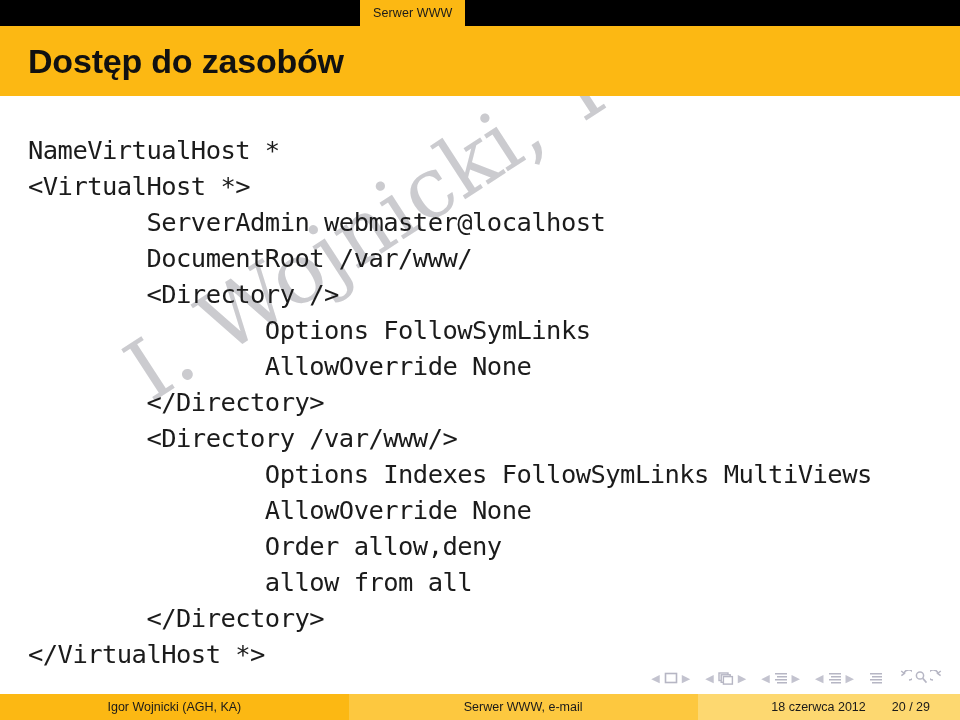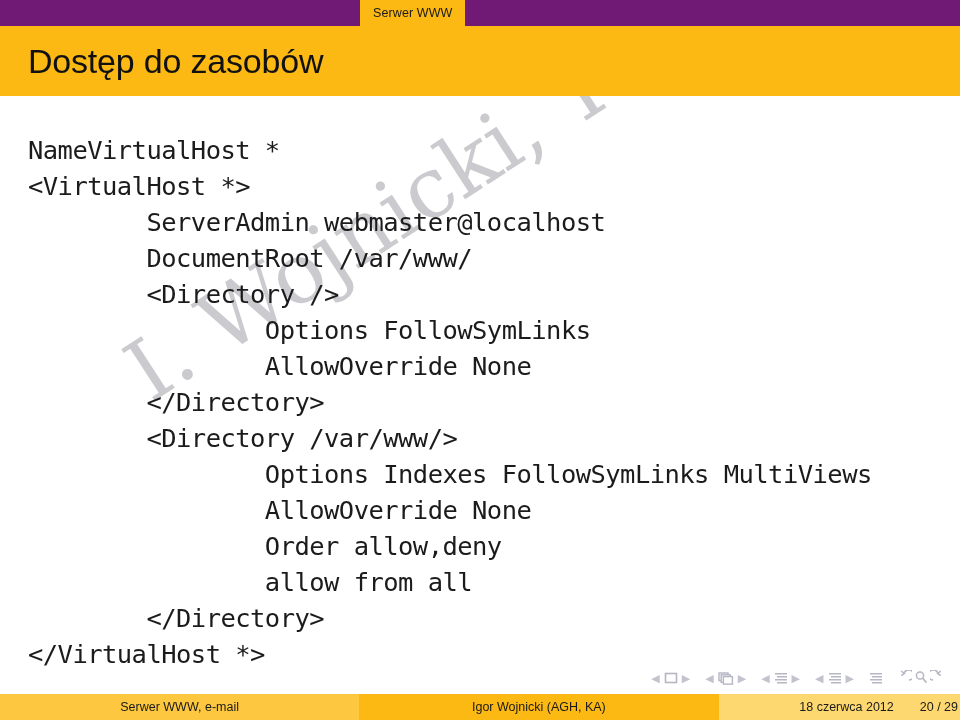--- a/index.html
+++ b/index.html
@@ -16,21 +16,21 @@
     height: 720px;
     background: #ffffff;
     overflow: hidden;
   }
 
   
   .headbar {
     position: absolute;
     left: 0; top: 0;
     width: 960px; height: 26px;
-    background: #701a75;
+    background: #000000;
     display: flex;
     align-items: center;
     z-index: 5;
   }
   .nav-sections {
     display: flex;
     align-items: stretch;
     height: 26px;
     margin-left: 360px;
   }
@@ -54,21 +54,21 @@
     left: 0; top: 26px;
     width: 960px; height: 70px;
     background: #fcb813;
     z-index: 5;
   }
   .frametitle {
     position: absolute;
     left: 28px; top: 50%;
     transform: translateY(-50%);
     font-size: 34px;
-    font-weight: normal;
+    font-weight: bold;
     color: #111111;
     letter-spacing: -0.2px;
     white-space: nowrap;
   }
 
   
   .watermark {
     position: absolute;
     left: 135px;
     top: 330px;
@@ -144,21 +144,21 @@
     display: flex;
     align-items: center;
     height: 26px;
     font-size: 12.5px;
     color: #1a1a1a;
     white-space: nowrap;
     overflow: hidden;
   }
   .foot-author  { width: 37.5%; background: #fcb813; justify-content: center; }
   .foot-title   { width: 37.5%; background: #fdc83f; justify-content: center; }
-  .foot-right   { width: 25%;   background: #fdd870; justify-content: flex-end; padding-right: 2px; gap: 26px; }
+  .foot-right   { width: 25%;   background: #fdd870; justify-content: flex-end; padding-right: 30px; gap: 26px; }
 </style>
 </head>
 <body>
 
 <div id="slide">
 
   <div class="headbar">
     <div class="nav-sections">
       <div class="nav-item current">
         <span>Serwer WWW</span>
@@ -258,25 +258,25 @@
         <svg width="15" height="14" viewBox="0 0 15 14">
           <path d="M3 10 A5 5 0 1 1 8 3.2" fill="none" stroke="#b6b6c4" stroke-width="1.5"></path>
           <path d="M10.8 1 L7.6 3.4 L10.6 5.6" fill="none" stroke="#b6b6c4" stroke-width="1.5"></path>
         </svg>
       </span>
     </div>
 
   </div>
 
   <div class="footbar">
+    <div class="foot-seg foot-author">
+      <span>Igor Wojnicki  (AGH, KA)</span>
+    </div>
     <div class="foot-seg foot-title">
       <span>Serwer WWW, e-mail</span>
-    </div>
-    <div class="foot-seg foot-author">
-      <span>Igor Wojnicki  (AGH, KA)</span>
     </div>
     <div class="foot-seg foot-right">
       <span>18 czerwca 2012</span>
       <span>20 / 29</span>
     </div>
   </div>
 
 </div>
 
 </body></html>

